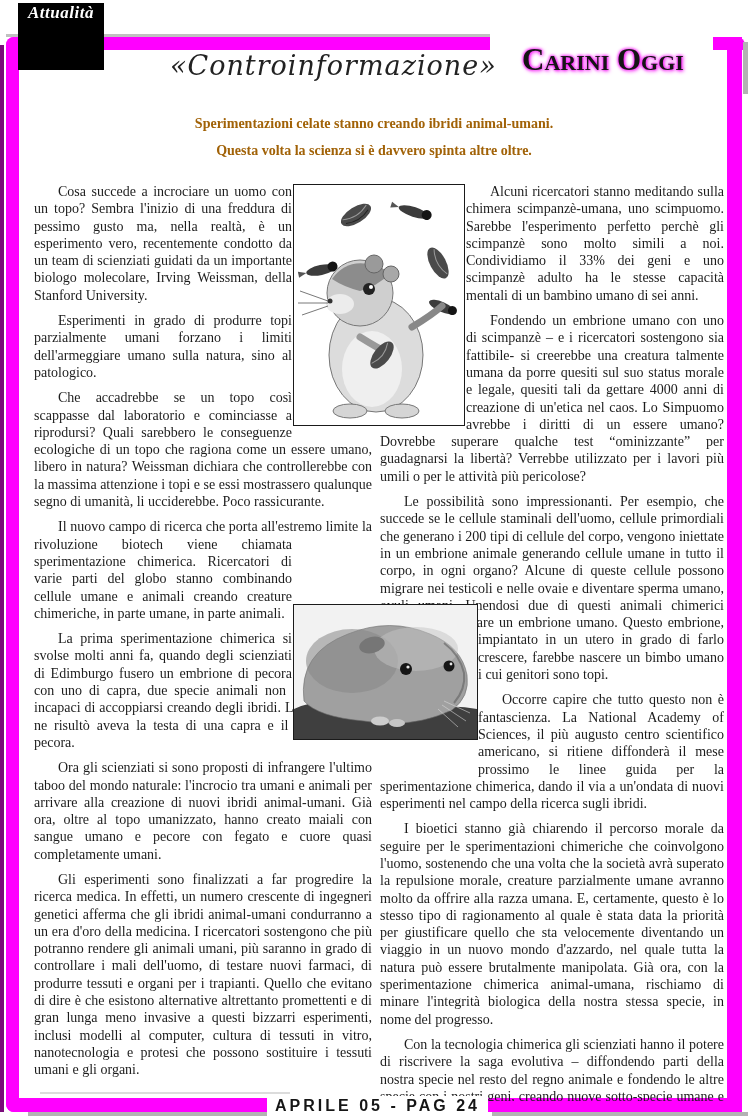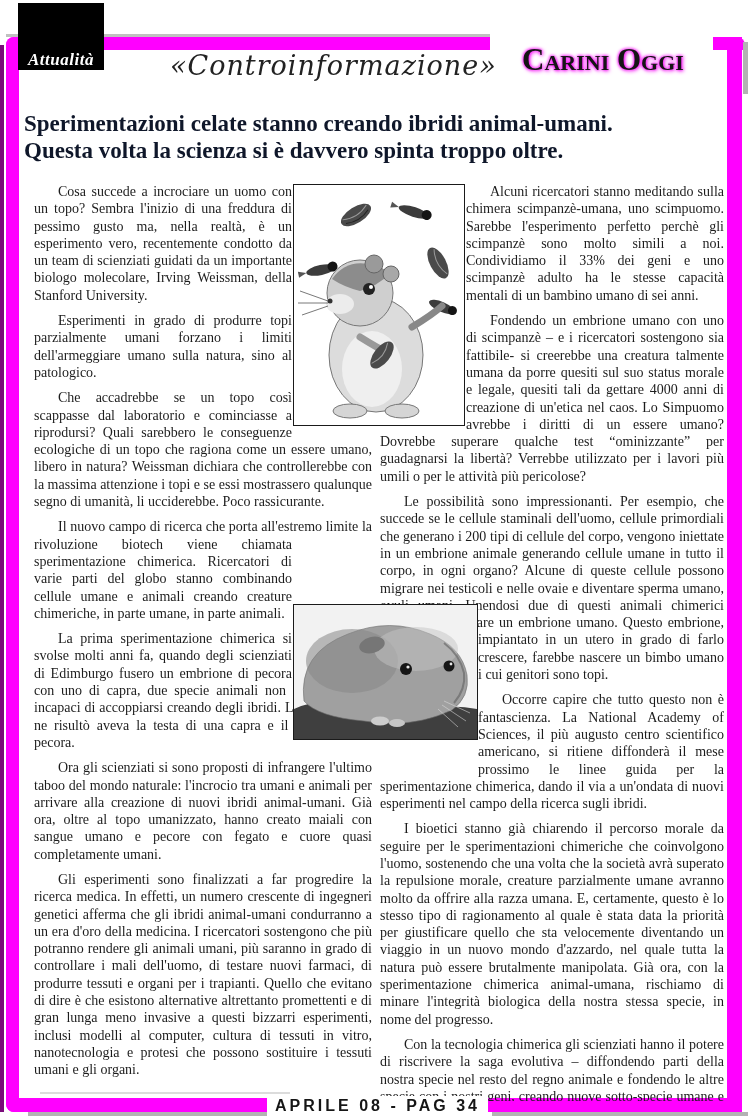--- a/index.html
+++ b/index.html
@@ -14,29 +14,29 @@
   .corner-tr{left:713px;top:37px;width:32px;height:13px;border-radius:0 8px 0 0;}
   .bar-right{left:727px;top:37px;width:15px;height:1075px;}
   .shadow-tr{position:absolute;left:743px;top:42px;width:5px;height:52px;background:#b3b3b3;}
   .bar-bottom-l{left:6px;top:1098px;width:261px;height:14px;border-radius:0 0 0 8px;}
   .bar-bottom-r{left:488px;top:1098px;width:254px;height:14px;border-radius:0 0 8px 0;}
   .shadow-b1{position:absolute;left:28px;top:1112px;width:455px;height:4px;background:#b3b3b3;}
   .shadow-b2{position:absolute;left:492px;top:1112px;width:256px;height:4px;background:#b3b3b3;}
   .hairline{position:absolute;height:2px;background:#dcdcdc;}
   
   .logo-box{position:absolute;left:18px;top:3px;width:86px;height:67px;background:#000;
-            display:flex;align-items:flex-end;justify-content:center;z-index:4;}
+            display:flex;align-items:flex-start;justify-content:center;z-index:4;}
   .logo-text{color:#fff;font-style:italic;font-weight:bold;font-size:17px;letter-spacing:0.5px;}
   .rubric{position:absolute;left:158px;top:50px;width:300px;text-align:center;
           font-family:"DejaVu Serif",serif;font-style:italic;font-size:27px;color:#222;letter-spacing:1px;margin-left:12px;}
   .masthead{position:absolute;left:498px;top:42px;width:210px;text-align:center;
             font-weight:bold;font-variant:small-caps;font-size:31px;color:#151515;
             text-shadow:0 0 3px #f400f4,1px 1px 4px #f400f4,-1px -1px 3px #ffb3ff;}
-  .headline{position:absolute;left:24px;top:110px;width:700px;text-align:left;
-            font-weight:bold;font-size:23px;line-height:27px;color:#0f172a;}
+  .headline{position:absolute;left:24px;top:110px;width:700px;text-align:center;
+            font-weight:bold;font-size:14px;line-height:27px;color:#a16207;}
   
   .col{position:absolute;top:183px;height:918px;overflow:hidden;text-align:justify;
        font-size:14px;line-height:17.3px;}
   .col-left{left:34px;width:338px;}
   .col-right{left:380px;width:344px;}
   .par{margin:0 0 8px 0;text-indent:24px;}
   .sp{display:block;}
   .sp-ml{float:right;width:80px;height:243px;}
   .sp-gl{float:right;width:80px;height:140px;}
   .sp-mr{float:left;width:86px;height:243px;}
@@ -70,21 +70,21 @@
   <div class="hairline" style="left:40px;top:1092px;width:250px;"></div>
 
   <div class="logo-box">
     <span class="logo-text">Attualità</span>
   </div>
   <div class="rubric">«Controinformazione»</div>
   <div class="masthead">Carini Oggi</div>
 
   <div class="headline">
     <div>Sperimentazioni celate stanno creando ibridi animal-umani.</div>
-    <div>Questa volta la scienza si è davvero spinta troppo oltre.</div>
+    <div>Questa volta la scienza si è davvero spinta altre oltre.</div>
   </div>
 
   <div class="col col-left">
     <p class="par"><span class="sp sp-ml"></span><span>Cosa succede a incrociare un uomo con un topo? Sembra l'inizio di una freddura di pessimo gusto ma, nella realtà, è un esperimento vero, recentemente condotto da un team di scienziati guidati da un importante biologo molecolare, Irving Weissman, della Stanford University.</span></p>
     <p class="par">Esperimenti in grado di produrre topi parzialmente umani forzano i limiti dell'armeggiare umano sulla natura, sino al patologico.</p>
     <p class="par">Che accadrebbe se un topo così scappasse dal laboratorio e cominciasse a riprodursi? Quali sarebbero le conseguenze ecologiche di un topo che ragiona come un essere umano, libero in natura? Weissman dichiara che controllerebbe con la massima attenzione i topi e se essi mostrassero qualunque segno di umanità, li ucciderebbe. Poco rassicurante.</p>
     <p class="par"><span>Il nuovo campo di ricerca che porta all'estremo limite la</span> <span class="sp sp-gl"></span><span>rivoluzione biotech viene chiamata sperimentazione chimerica. Ricercatori di varie parti del globo stanno combinando cellule umane e animali creando creature chimeriche, in parte umane, in parte animali.</span></p>
     <p class="par">La prima sperimentazione chimerica si svolse molti anni fa, quando degli scienziati di Edimburgo fusero un embrione di pecora con uno di capra, due specie animali non imparentate e incapaci di accoppiarsi creando degli ibridi. La creatura che ne risultò aveva la testa di una capra e il corpo di una pecora.</p>
     <p class="par">Ora gli scienziati si sono proposti di infrangere l'ultimo taboo del mondo naturale: l'incrocio tra umani e animali per arrivare alla creazione di nuovi ibridi animal-umani. Già ora, oltre al topo umanizzato, hanno creato maiali con sangue umano e pecore con fegato e cuore quasi completamente umani.</p>
     <p class="par">Gli esperimenti sono finalizzati a far progredire la ricerca medica. In effetti, un numero crescente di ingegneri genetici afferma che gli ibridi animal-umani condurranno a un era d'oro della medicina. I ricercatori sostengono che più potranno rendere gli animali umani, più saranno in grado di controllare i mali dell'uomo, di testare nuovi farmaci, di produrre tessuti e organi per i trapianti. Quello che evitano di dire è che esistono alternative altrettanto promettenti e di gran lunga meno invasive a questi bizzarri esperimenti, inclusi modelli al computer, cultura di tessuti in vitro, nanotecnologia e protesi che possono sostituire i tessuti umani e gli organi.</p>
@@ -170,15 +170,15 @@
       <ellipse cx="86" cy="116" rx="9" ry="4.5" fill="#cdcdcd"></ellipse>
       <ellipse cx="103" cy="118" rx="8" ry="4" fill="#c6c6c6"></ellipse>
       <g stroke="#dddddd" stroke-width="0.7" opacity="0.8">
           <line x1="150" y1="96" x2="176" y2="108"></line>
           <line x1="148" y1="100" x2="172" y2="116"></line>
           <line x1="144" y1="104" x2="164" y2="122"></line>
         </g>
     </svg>
   </div>
 
-  <div class="footer-label">APRILE 08 - PAG 34</div>
+  <div class="footer-label">APRILE 05 - PAG 24</div>
 
 </div>
 
 </body></html>

